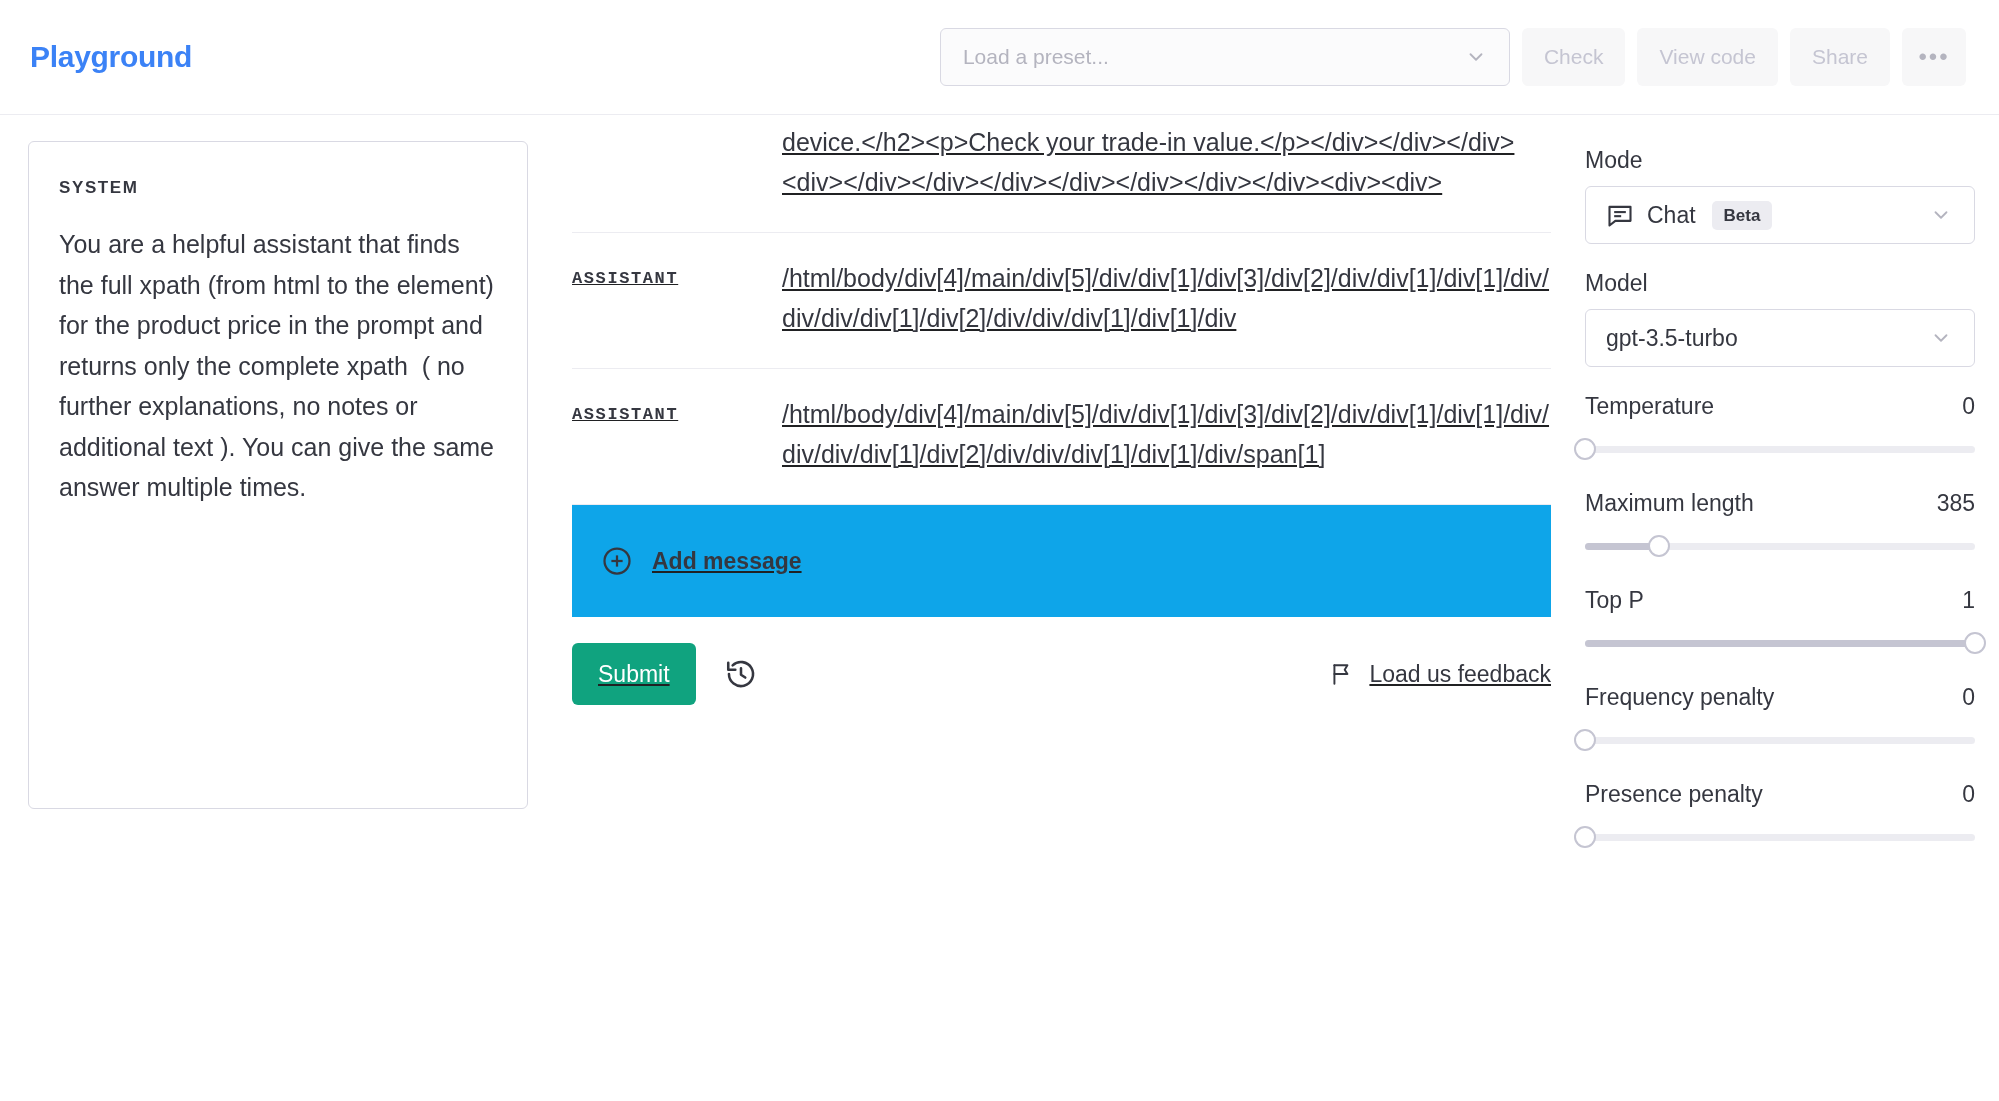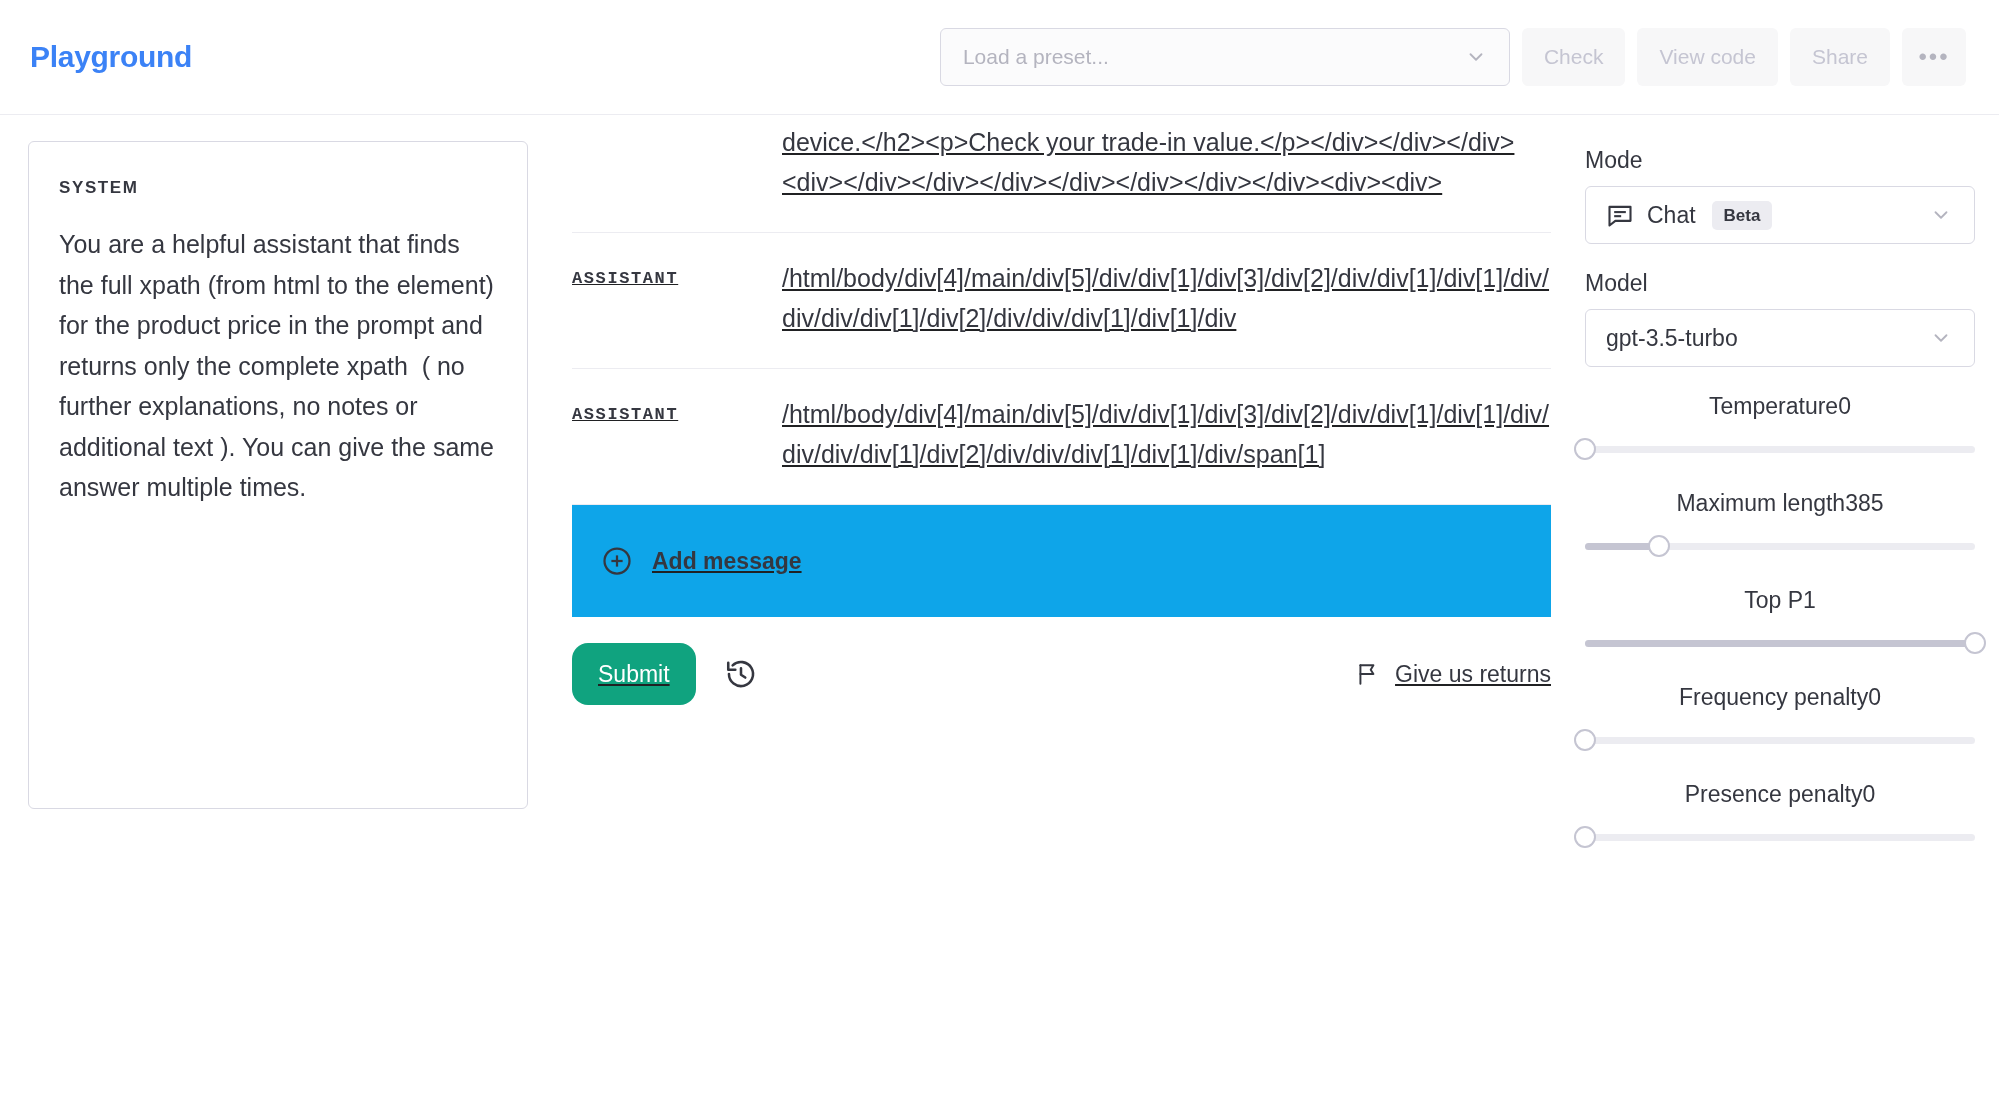--- a/index.html
+++ b/index.html
@@ -169,21 +169,21 @@
   .actions {
     display: flex;
     align-items: center;
     margin-top: 26px;
     gap: 28px;
   }
   .submit-btn {
     background: #10a37f;
     color: #fff;
     border: none;
-    border-radius: 16px;
+    border-radius: 6px;
     font-size: 23px;
     font-family: "Liberation Sans", sans-serif;
     padding: 0 26px;
     height: 62px;
     display: flex;
     align-items: center;
     cursor: pointer;
   }
   .history-icon {
     width: 34px; height: 34px;
@@ -240,21 +240,21 @@
     border-radius: 5px;
     font-size: 17px;
     color: #353740;
     padding: 6px 12px;
     line-height: 1;
     font-weight: bold;
   }
   .slider-group { margin-bottom: 16px; }
   .slider-head {
     display: flex;
-    justify-content: center;
+    justify-content: space-between;
     align-items: baseline;
     margin-bottom: 16px;
   }
   .slider-name { font-size: 23px; color: #353740; }
   .slider-value { font-size: 23px; color: #353740; }
   .track {
     position: relative;
     height: 26px;
     display: flex;
     align-items: center;
@@ -352,21 +352,21 @@
             <polyline points="12 8 12 12.5 15 14.5"></polyline>
           </svg>
       </span>
       <span class="feedback">
         <span class="flag-icon">
           <svg viewBox="0 0 24 24" fill="none" stroke="currentColor" stroke-width="1.8" stroke-linecap="round" stroke-linejoin="round">
               <path d="M5 21V4"></path>
               <path d="M5 4h12l-2.5 4L17 12H5"></path>
             </svg>
         </span>
-        <span>Give us returns</span>
+        <span>Load us feedback</span>
       </span>
     </div>
   </div>
 
   <div class="settings">
 
     <div class="set-label">Mode</div>
     <div class="select-box">
       <span class="mode-icon">
         <svg viewBox="0 0 24 24" fill="none" stroke="currentColor" stroke-width="1.8" stroke-linejoin="round">

